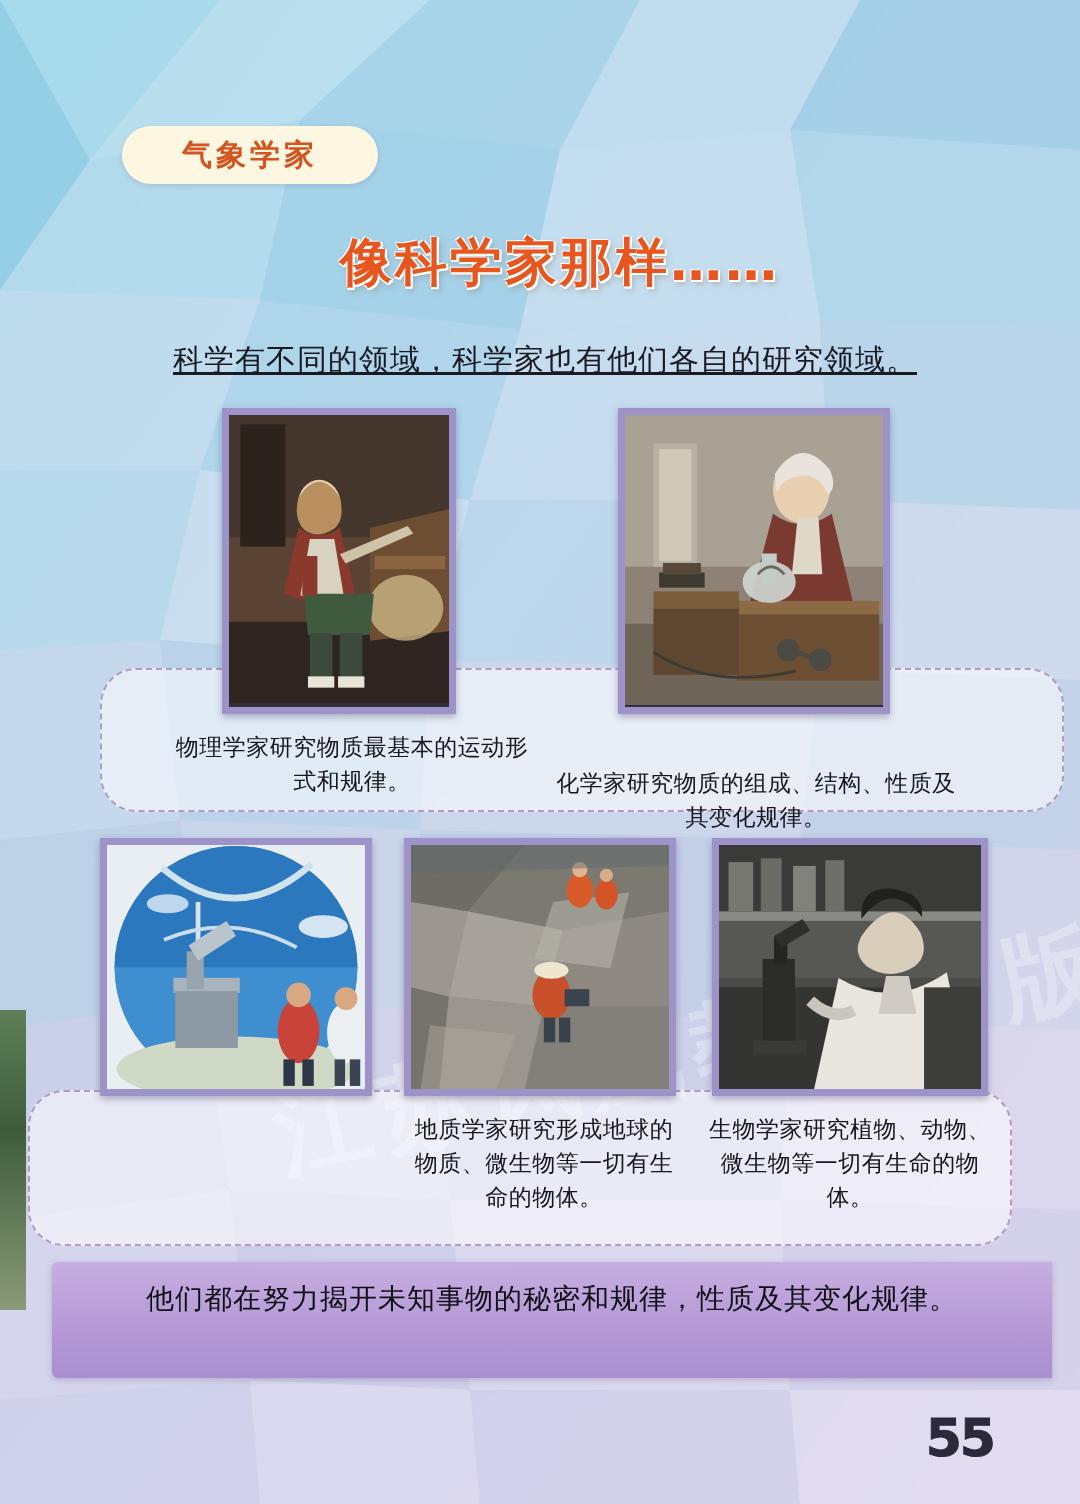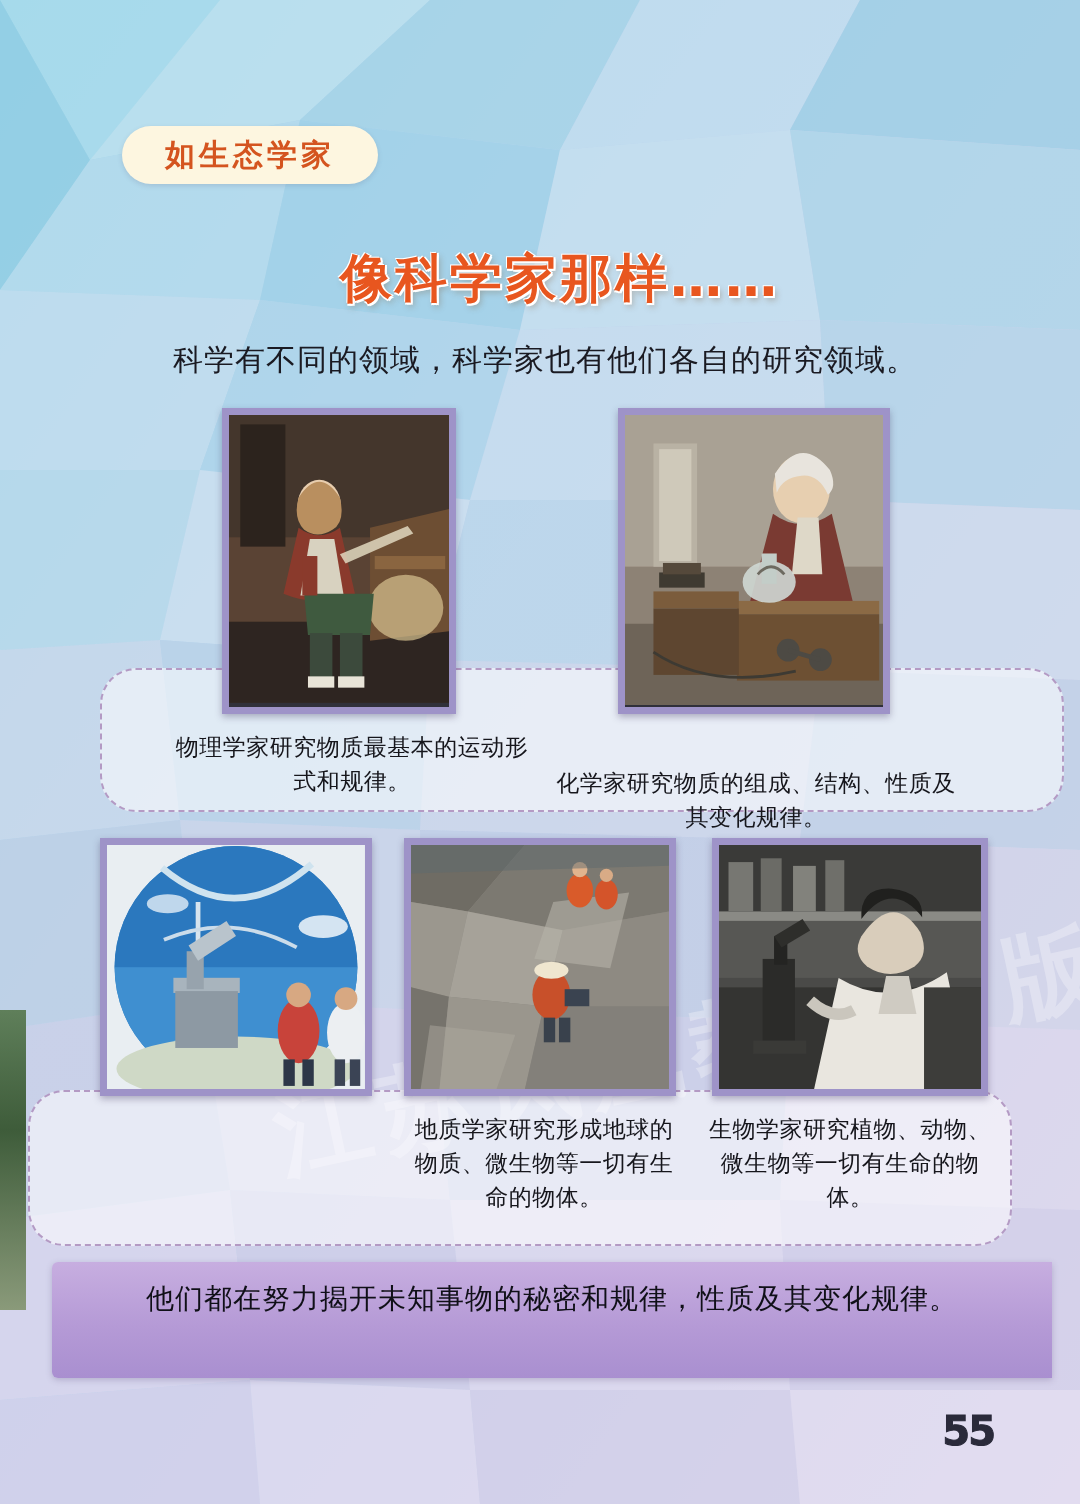--- a/index.html
+++ b/index.html
@@ -62,21 +62,20 @@
 
   
   .title {
     position: absolute;
     left: 0;
     top: 228px;
     width: 1080px;
     text-align: center;
     padding-left: 40px;
     box-sizing: border-box;
-    margin-top: 16px;
   }
   .title-text {
     font-family: "DejaVu Sans", sans-serif;
     font-weight: bold;
     font-size: 52px;
     letter-spacing: 3px;
     color: #e8561f;
     text-shadow:
       2px 2px 0 #ffffff,
       -1px -1px 0 #ffffff,
@@ -93,20 +92,21 @@
     width: 1080px;
     text-align: center;
     padding-left: 10px;
     box-sizing: border-box;
   }
   .intro-text {
     font-family: "DejaVu Serif", serif;
     font-size: 30px;
     letter-spacing: 1px;
     color: #1a1a22;
+    text-decoration: underline;
   }
 
   
   .panel {
     position: absolute;
     background: rgba(255,255,255,0.55);
     border: 2px dashed #b49ac4;
     border-radius: 36px;
   }
   #panel-top {
@@ -185,21 +185,21 @@
     letter-spacing: 1px;
   }
 
   
   .pageno {
     position: absolute;
     right: 86px;
     top: 1408px;
     font-family: "DejaVu Sans", sans-serif;
     font-weight: bold;
-    font-size: 40px;
+    font-size: 52px;
     color: #2a2a3a;
     letter-spacing: -2px;
     -webkit-text-stroke: 1px #2a2a3a;
   }
 
   
   .watermark {
     position: absolute;
     left: 300px;
     top: 980px;
@@ -271,21 +271,21 @@
       <polygon points="470,1390 790,1390 800,1504 480,1504" fill="#d3d0ea"></polygon>
       <polygon points="790,1390 1080,1390 1080,1504 800,1504" fill="#e2ddf1"></polygon>
     </g>
   </svg>
 
   <div class="left-strip"></div>
 
   <div class="watermark">江苏凤凰教育出版社</div>
 
   <div class="tag">
-    <span class="tag-text">如生态学家</span>
+    <span class="tag-text">气象学家</span>
   </div>
 
   <div class="title">
     <span class="title-text">像科学家那样……</span>
   </div>
 
   <div class="intro">
     <span class="intro-text">科学有不同的领域，科学家也有他们各自的研究领域。</span>
   </div>
 

